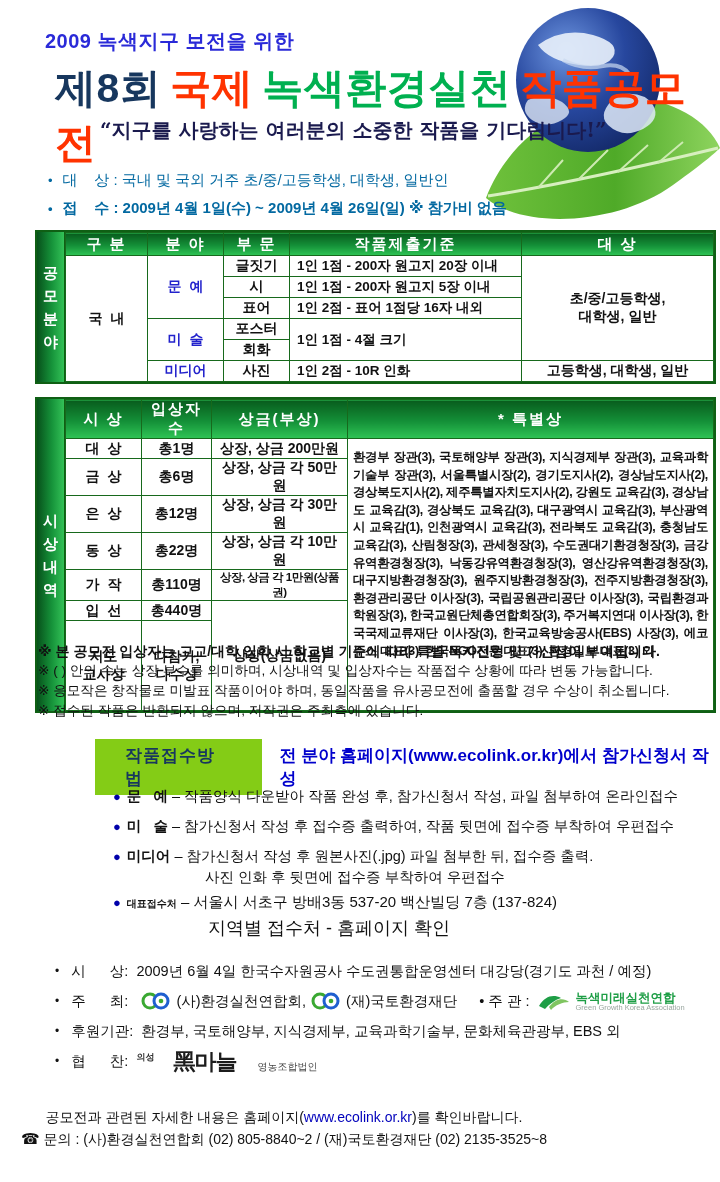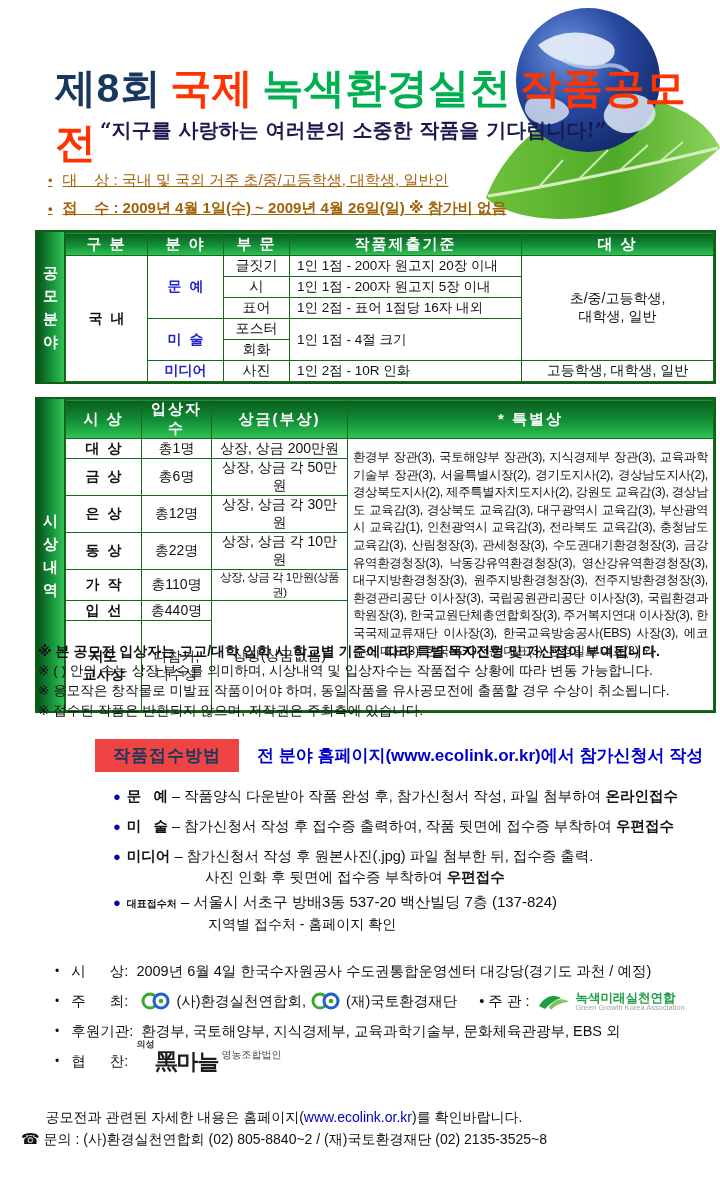--- a/index.html
+++ b/index.html
@@ -16,37 +16,37 @@
   .main-title{top:61px;left:55px;font-size:41px;font-weight:bold;letter-spacing:0.5px;}
   .main-title span{margin-right:9px;}
   .t-navy{color:#17375e;}
   .t-orange{color:#ff3300;}
   .t-green{color:#00b050;}
   .quote{top:117px;left:100px;font-size:20px;font-weight:bold;color:#1a1a4e;
     font-family:"DejaVu Serif","Liberation Serif",serif;}
   .earth-graphic{top:0;right:0;width:252px;height:232px;}
 
   
-  .intro{top:166px;left:48px;font-size:15px;line-height:27px;color:#a16207;text-decoration:underline;}
+  .intro{top:166px;left:48px;font-size:15px;line-height:27px;color:#0369a1;}
   .intro .dot{margin-right:10px;font-size:13px;}
   .intro-row-bold{font-weight:bold;}
 
   
   .tbl-wrap{display:flex;border:2px solid #0f5f14;}
   .entry-pos{top:230px;left:35px;width:677px;}
   .award-pos{top:397px;left:35px;width:677px;}
   .side-strip{
     width:27px;background:linear-gradient(90deg,#07511b 0%,#16933a 55%,#33c157 100%);
     color:#fff;font-weight:bold;font-size:15px;display:flex;align-items:center;justify-content:center;
     border-right:1px solid #0f5f14;text-align:center;
   }
   .side-strip .vtxt{width:1.1em;word-break:break-all;line-height:1.55;}
   table.gtbl{border-collapse:collapse;flex:1;table-layout:fixed;}
   table.gtbl td{border:1px solid #17691c;text-align:center;vertical-align:middle;
-    font-size:14px;padding:0 3px;overflow:hidden;}
+    font-size:14px;padding:0 3px;overflow:hidden;font-weight:bold;}
   table.gtbl td.hdr{
     background:linear-gradient(180deg,#085c1d 0%,#149038 55%,#2fc455 100%);
     color:#fff;font-weight:bold;font-size:15px;height:22px;letter-spacing:2px;
   }
   .cell-bold{font-weight:bold;}
   .cell-blue{color:#2222cc;font-weight:bold;}
   .cell-left{text-align:left !important;padding-left:7px !important;font-size:13.5px !important;}
   .entry-row{height:21px;}
   .award-row{height:20px;}
   .award-last{height:90px;}
@@ -55,45 +55,45 @@
     font-size:12.4px !important;line-height:1.42;padding:10px 5px !important;letter-spacing:-0.3px;
   }
   td.prize-merged{font-size:13.5px;}
 
   
   .notes{top:641px;left:38px;font-size:13.6px;line-height:20px;color:#111;}
   .notes .n0{font-weight:bold;font-size:14px;}
 
   
   .badge-row{top:739px;left:95px;display:flex;align-items:center;}
-  .badge{background:#ef4444;color:#17375e;font-weight:bold;font-size:17px;
-    padding:5px 18px;letter-spacing:1px;}
+  .badge{background:#84cc16;color:#17375e;font-weight:bold;font-size:17px;
+    padding:5px 30px;letter-spacing:1px;}
   .badge-headline{margin-left:18px;color:#0000cc;font-weight:bold;font-size:17px;}
   .methods{top:787px;left:113px;font-size:14.5px;line-height:1.3;}
   .m-item{margin-bottom:11px;}
   .m-bullet{color:#0000aa;font-size:13px;margin-right:6px;}
   .m-label{font-weight:bold;white-space:pre;}
-  .m-bold{font-weight:bold;}
+  .m-bold{font-weight:normal;}
   .m-line2{margin-left:92px;margin-top:2px;}
   .rep-office{top:893px;left:113px;font-size:15px;}
   .rep-office .m-label{font-size:10px;}
-  .rep-line2{margin-left:95px;margin-top:4px;font-size:14px;}
+  .rep-line2{margin-left:95px;margin-top:4px;font-size:18px;}
 
   
   .bottom-info{top:960px;left:55px;font-size:14.5px;color:#111;}
   .b-row{display:flex;align-items:center;margin-bottom:8px;min-height:22px;}
   .b-dot{margin-right:12px;font-size:12px;}
   .b-label{white-space:pre;margin-right:8px;}
   .eco-logo{width:30px;height:20px;margin:0 5px;vertical-align:middle;}
   .org-label{margin-left:22px;margin-right:8px;white-space:pre;}
   .org-logo{width:34px;height:22px;margin-right:4px;vertical-align:middle;}
   .org-block{display:inline-flex;flex-direction:column;line-height:1.05;}
   .org-name{color:#1e9e46;font-size:12.5px;font-weight:bold;font-family:"DejaVu Serif",serif;}
   .org-sub{color:#9aa7a0;font-size:7.5px;}
-  .sponsor-block{display:inline-flex;line-height:1;}
+  .sponsor-block{display:inline-flex;align-items:flex-end;line-height:1;gap:18px;}
   .sp-prefix{font-size:9px;font-weight:bold;color:#333;margin-right:1px;transform:translateY(-10px);}
   .sp-main{font-size:22px;font-weight:bold;color:#1c1c1c;font-family:"DejaVu Serif",serif;letter-spacing:-1px;}
   .sp-suffix{font-size:10px;color:#444;margin-left:3px;}
 
   
   .footer{top:1106px;left:0;width:568px;text-align:center;font-size:14px;line-height:22px;color:#111;}
   .link-blue{color:#0000bb;}
   .phone-ic{font-size:15px;}
 </style>
 </head>
@@ -121,20 +121,21 @@
     </g>
     <g>
       <circle cx="120" cy="80" r="72" fill="url(#earthG)"></circle>
       <path d="M70 45 q25 -18 55 -10 q28 8 20 22 q-8 12 -34 8 q-30 -4 -41 -20 Z" fill="#e9f1fb" opacity="0.9"></path>
       <path d="M150 95 q25 -5 35 10 q8 14 -10 24 q-20 10 -35 -4 q-12 -12 10 -30 Z" fill="#dfeaf8" opacity="0.85"></path>
       <path d="M60 100 q18 -8 34 2 q14 10 0 18 q-16 9 -30 0 q-12 -9 -4 -20 Z" fill="#e9f1fb" opacity="0.75"></path>
       <path d="M95 60 q18 10 40 6 q18 -3 26 8" stroke="#c9d8f0" stroke-width="4" fill="none" opacity="0.7"></path>
     </g>
   </svg>
 
+  <div class="abs top-heading">2009 녹색지구 보전을 위한</div>
 
   <div class="abs main-title">
     <span class="t-navy">제8회</span><span class="t-orange">국제</span><span class="t-green">녹색환경실천</span><span class="t-orange">작품공모전</span>
   </div>
 
   <div class="abs quote">“지구를 사랑하는 여러분의 소중한 작품을 기다립니다!”</div>
 
   <div class="abs intro">
     <div>
       <span class="dot">•</span><span class="pre">대    상 :</span> <span>국내 및 국외 거주 초/중/고등학생, 대학생, 일반인</span>

